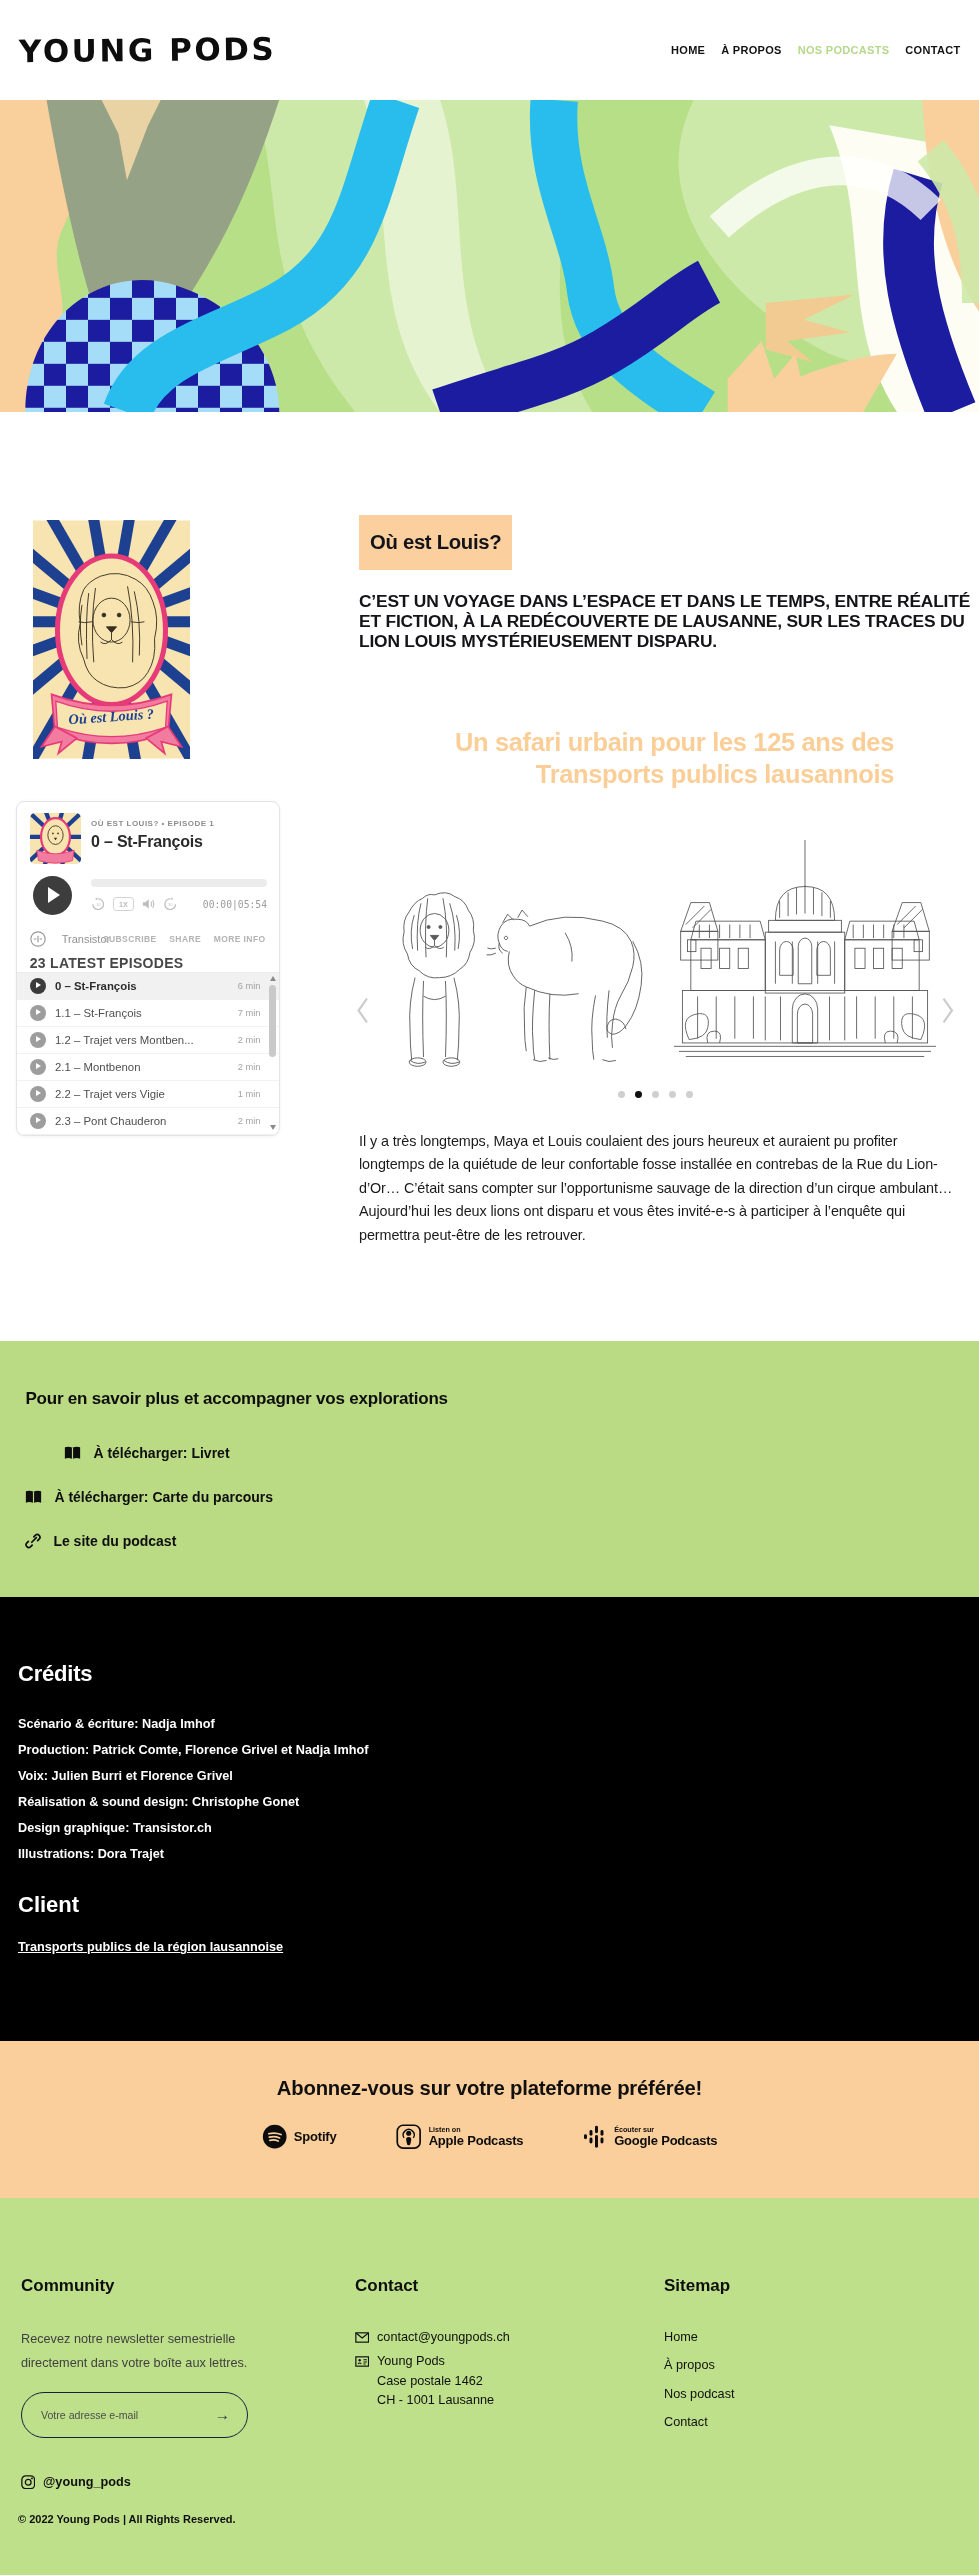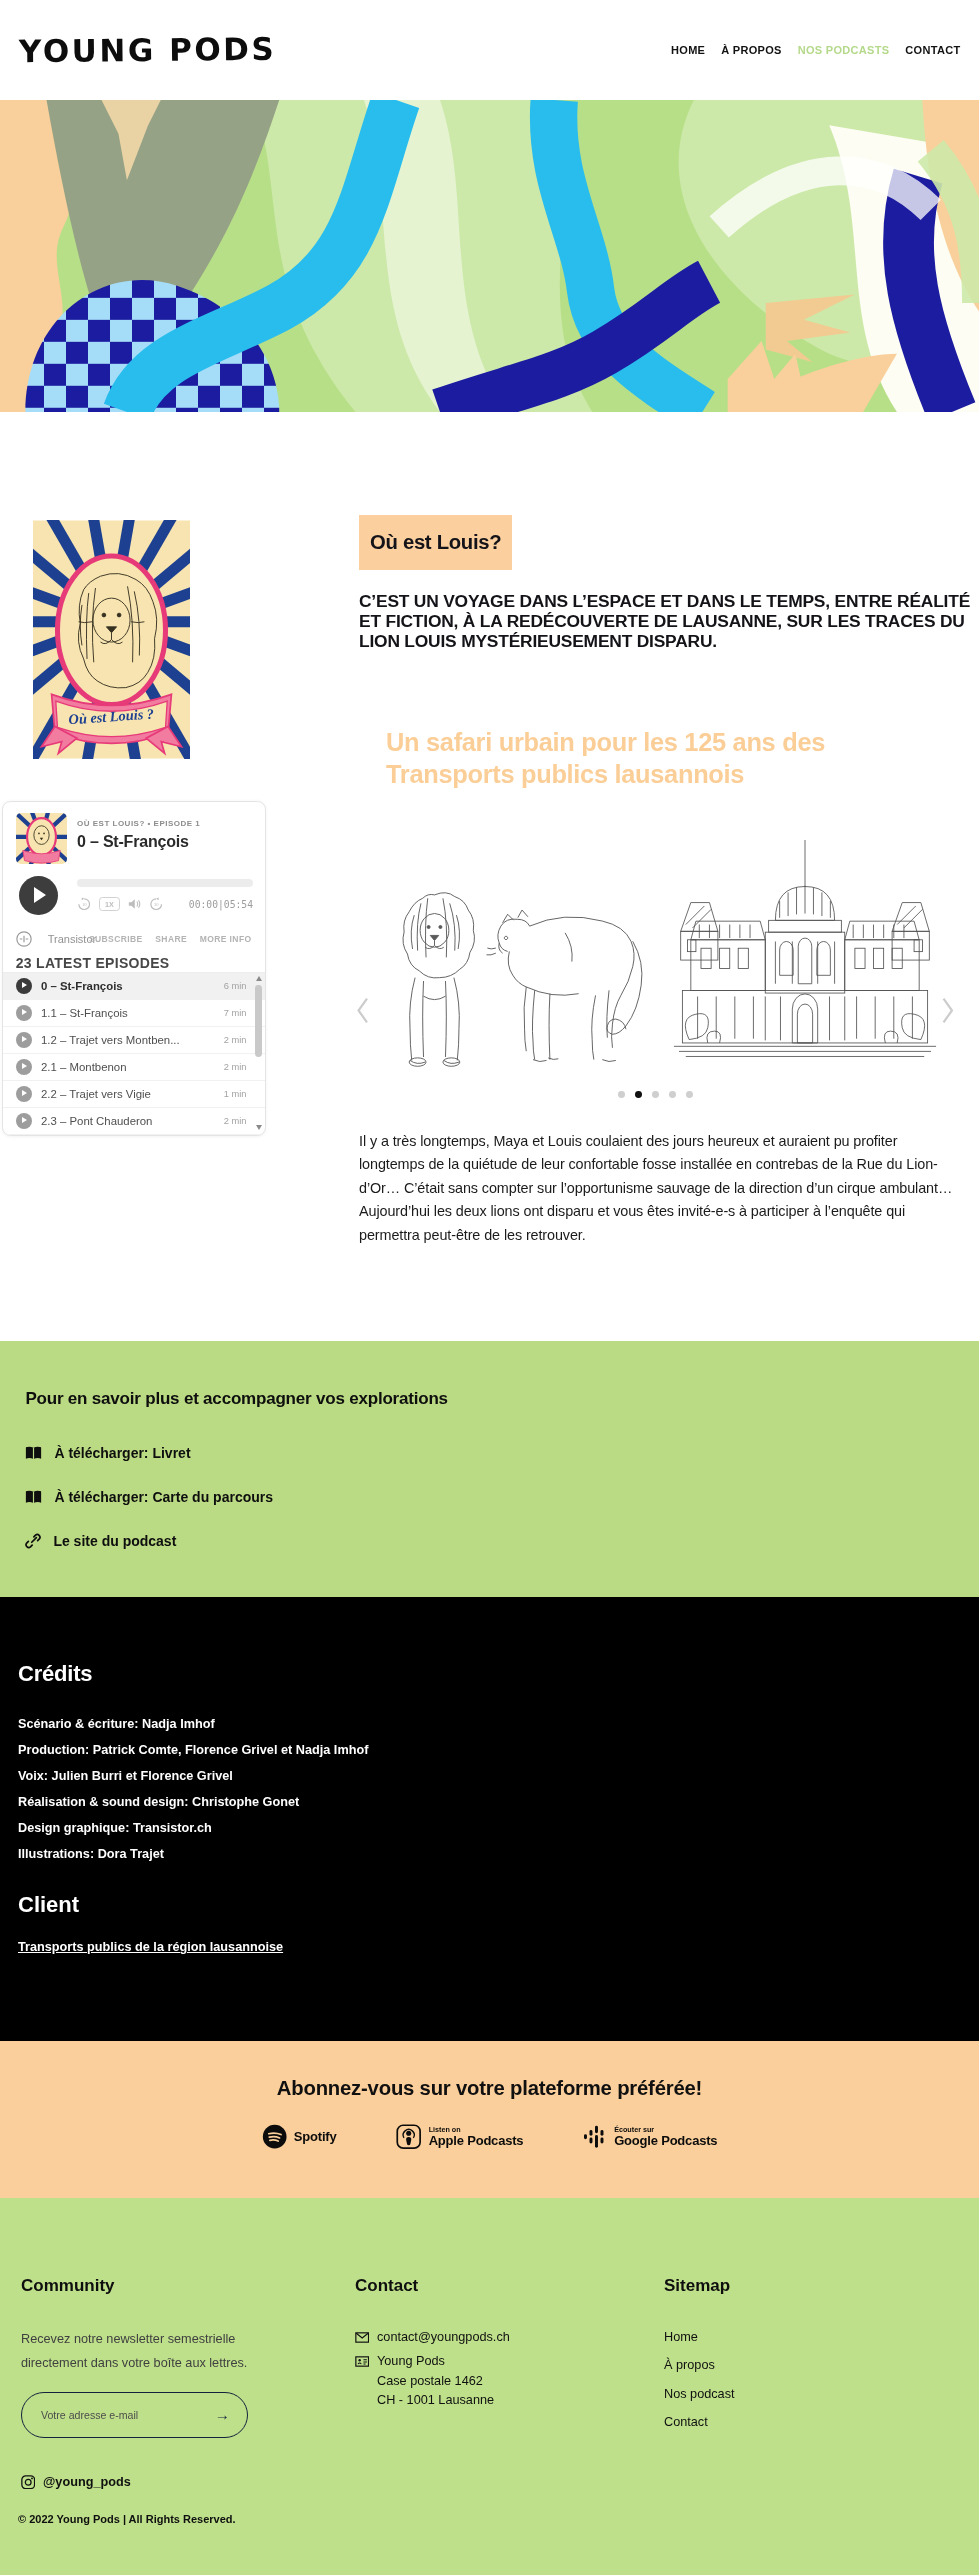--- a/index.html
+++ b/index.html
@@ -14,35 +14,35 @@
 
   
   .hero{height:312px;overflow:hidden;line-height:0;}
   .hero svg{display:block;}
 
   
   .content{position:relative;height:929px;background:#fff;}
   .cover{position:absolute;left:33px;top:108px;width:157px;height:239px;}
   .chip{position:absolute;left:359px;top:103px;background:#fbd09e;color:#131319;font-size:20.3px;font-weight:800;padding:16px 11px;letter-spacing:-0.3px;}
   .intro{position:absolute;left:359px;top:179px;width:626px;font-size:17.4px;font-weight:800;line-height:1.15;letter-spacing:-0.2px;color:#131318;text-transform:uppercase;}
-  .subtitle{position:absolute;left:386px;top:315px;width:508px;font-size:25.4px;font-weight:800;line-height:1.25;letter-spacing:-0.3px;color:#fbce97;}
+  .subtitle{position:absolute;left:386px;top:315px;width:508px;font-size:25.4px;font-weight:800;line-height:1.25;letter-spacing:-0.3px;color:#fbce97;text-align:right;}
   .descr{position:absolute;left:359px;top:718px;width:594px;font-size:14.4px;line-height:1.63;letter-spacing:-0.1px;color:#1b1b1b;}
 
   
   .car-stage{position:absolute;left:359px;top:419px;width:593px;height:250px;}
   .sk{position:absolute;}
   .car-arrow{position:absolute;top:584px;width:13.5px;height:29px;cursor:pointer;}
   .car-arrow.left{left:356px;}
   .car-arrow.right{left:941px;}
   .dots{position:absolute;left:359px;top:674px;width:593px;text-align:center;}
   .dots span{display:inline-block;width:6.8px;height:6.8px;border-radius:50%;background:#cfcfcf;margin:0 5.1px;cursor:pointer;}
   .dots span.on{background:#111;}
 
   
-  .player{position:absolute;left:2px;top:389px;width:264px;height:335px;background:#fff;border:0.8px solid #e4e4e4;border-radius:8.5px;box-shadow:0 0.8px 3.4px rgba(0,0,0,.05);box-sizing:border-box;overflow:hidden;}
+  .player{position:absolute;left:16px;top:389px;width:264px;height:335px;background:#fff;border:0.8px solid #e4e4e4;border-radius:8.5px;box-shadow:0 0.8px 3.4px rgba(0,0,0,.05);box-sizing:border-box;overflow:hidden;}
   .p-thumb{position:absolute;left:12.7px;top:11px;width:51px;height:51px;border-radius:5.1px;overflow:hidden;}
   .p-kicker{position:absolute;left:74px;top:17px;font-size:8px;letter-spacing:0.5px;color:#8d8d8d;font-weight:600;}
   .p-title{position:absolute;left:74px;top:30.5px;font-size:16px;font-weight:800;color:#2a2a2a;letter-spacing:-0.2px;}
   .p-play{position:absolute;left:16px;top:74px;width:39px;height:39px;border-radius:50%;background:#3d3d3d;cursor:pointer;}
   .p-play:after{content:"";position:absolute;left:15.2px;top:11px;border-left:12px solid #fff;border-top:8.5px solid transparent;border-bottom:8.5px solid transparent;}
   .p-bar{position:absolute;left:74px;top:77px;width:176px;height:7.6px;border-radius:4.2px;background:#ececec;cursor:pointer;}
   .p-ctrl{position:absolute;left:74px;top:95px;width:176px;display:flex;align-items:center;gap:7.6px;color:#bdbdbd;}
   .p-speed{border:0.8px solid #d2d2d2;border-radius:3.4px;font-size:7.2px;font-weight:700;padding:1.7px 5.1px;color:#bdbdbd;cursor:pointer;}
   .p-time{margin-left:auto;font-family:"DejaVu Sans Mono",monospace;font-size:9.7px;color:#9c9c9c;}
   .p-brand{position:absolute;left:12.7px;top:129px;display:flex;align-items:center;gap:16px;color:#939393;font-size:11px;}
@@ -61,21 +61,21 @@
   .p-scroll{position:absolute;right:2.5px;top:174px;width:7.6px;height:154px;}
   .p-scroll .up,.p-scroll .dn{position:absolute;left:0.8px;width:0;height:0;border-left:3.4px solid transparent;border-right:3.4px solid transparent;}
   .p-scroll .up{top:0;border-bottom:5.1px solid #8a8a8a;}
   .p-scroll .dn{bottom:0;border-top:5.1px solid #8a8a8a;}
   .p-scroll .thumb{position:absolute;left:0;top:8.5px;width:6.8px;height:72px;background:#c9c9c9;border-radius:3.4px;cursor:pointer;}
 
   
   .resources{height:256px;background:#bada83;box-sizing:border-box;padding:48px 25.4px 0;}
   .resources h2{margin:0;font-size:17px;font-weight:800;letter-spacing:-0.2px;color:#0e0e0e;}
   .r-link{display:flex;align-items:center;gap:12px;margin-top:28px;cursor:pointer;}
-  .r-link:first-of-type{margin-top:36px;}
+  .r-link:first-of-type{margin-top:36px;margin-left:39px;}
   .r-link span{font-size:14px;font-weight:700;color:#0e0e0e;}
 
   
   .credits{height:444px;background:#000;color:#fff;box-sizing:border-box;padding:64px 18px 0;}
   .credits h2{margin:0;font-size:22px;font-weight:800;letter-spacing:-0.2px;}
   .c-lines{margin-top:24px;}
   .c-lines div{font-size:12.7px;line-height:26px;font-weight:600;}
   .credits h3{margin:25.4px 0 0;font-size:22px;font-weight:800;}
   .client-link{display:inline-block;margin-top:22px;font-size:12.7px;font-weight:700;color:#fff;text-decoration:underline;cursor:pointer;}
 

